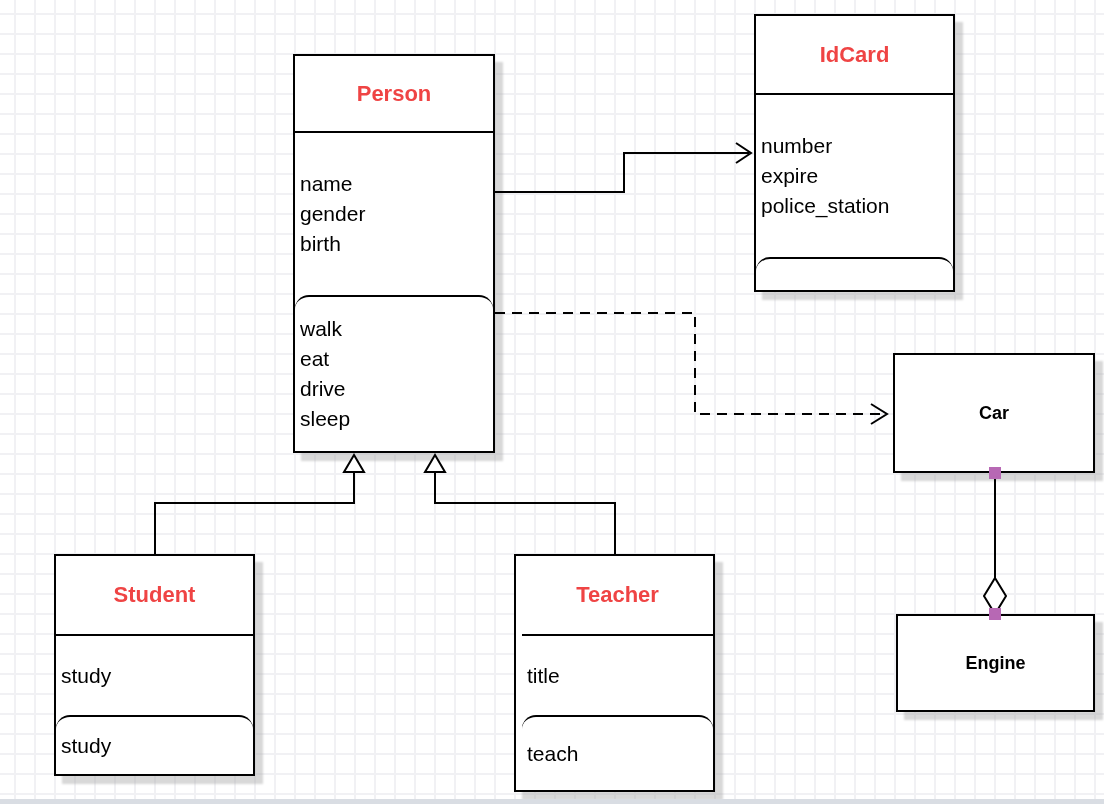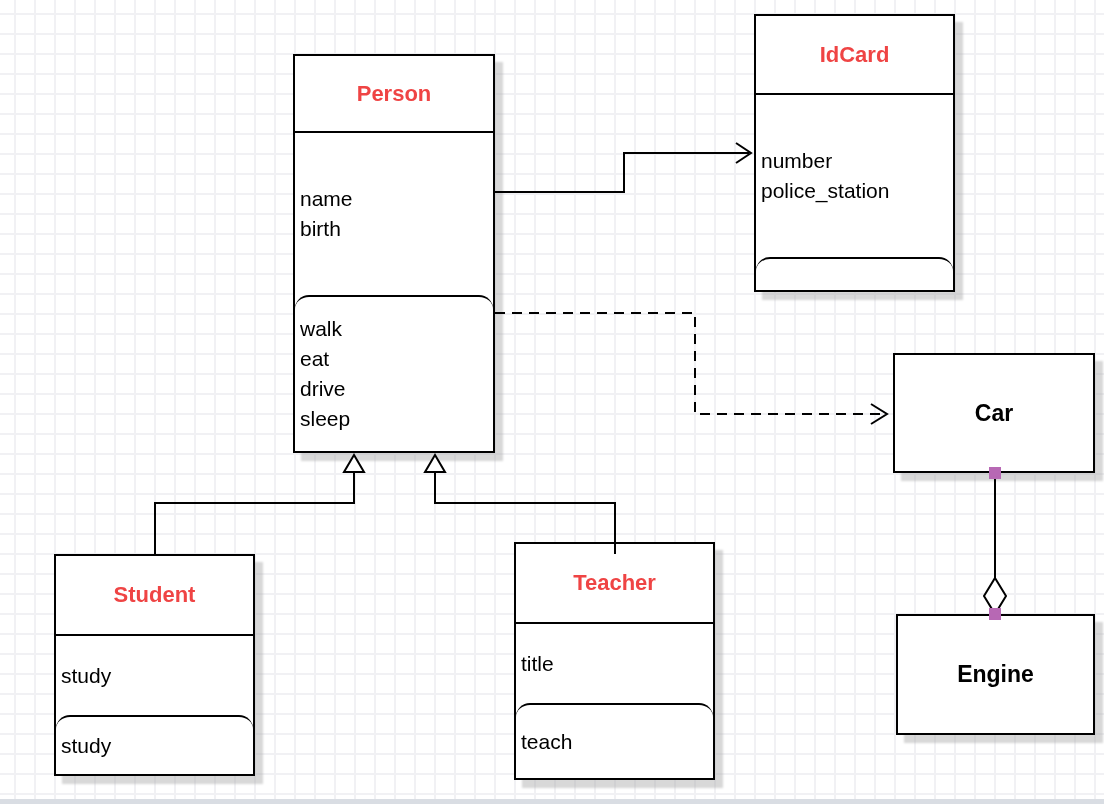--- a/index.html
+++ b/index.html
@@ -58,21 +58,21 @@
     color: #000;
     flex-shrink: 0;
     overflow: hidden;
   }
   .cls-section.grow { flex: 1 1 auto; border-radius: 14px; }
   .single-title {
     display: flex;
     align-items: center;
     justify-content: center;
     font-weight: 700;
-    font-size: 23px;
+    font-size: 18px;
     color: #000;
     flex: 1 1 auto;
   }
   svg.edge-layer {
     position: absolute;
     left: 0; top: 0;
     width: 1104px;
     height: 804px;
     z-index: 3;
     pointer-events: none;
@@ -88,64 +88,66 @@
 </style>
 </head>
 <body>
 
 <div class="canvas">
 
   <div class="uml-class" style="left:293px; top:54px; width:202px; height:399px;">
     <div class="cls-title" style="height:75px">Person</div>
     <div class="cls-section" style="height:162px">
       <div>name</div>
+      <div>gender</div>
       <div>birth</div>
     </div>
     <div class="cls-section grow">
       <div>walk</div>
       <div>eat</div>
       <div>drive</div>
       <div>sleep</div>
     </div>
   </div>
 
   <div class="uml-class" style="left:754px; top:14px; width:201px; height:278px;">
     <div class="cls-title" style="height:77px">IdCard</div>
     <div class="cls-section" style="height:162px">
       <div>number</div>
+      <div>expire</div>
       <div>police_station</div>
     </div>
     <div class="cls-section grow"></div>
   </div>
 
   <div class="uml-class" style="left:54px; top:554px; width:201px; height:222px;">
     <div class="cls-title" style="height:78px">Student</div>
     <div class="cls-section" style="height:79px">
       <div>study</div>
     </div>
     <div class="cls-section grow">
       <div>study</div>
     </div>
   </div>
 
-  <div class="uml-class" style="left:514px; top:542px; width:201px; height:238px;">
+  <div class="uml-class" style="left:514px; top:554px; width:201px; height:238px;padding-left:6px;">
     <div class="cls-title" style="height:78px">Teacher</div>
     <div class="cls-section" style="height:79px">
       <div>title</div>
     </div>
     <div class="cls-section grow">
       <div>teach</div>
     </div>
   </div>
 
   <div class="uml-class" style="left:893px; top:353px; width:202px; height:120px;">
     <div class="single-title">Car</div>
   </div>
 
-  <div class="uml-class" style="left:896px; top:614px; width:199px; height:121px;text-align:center;">
+  <div class="uml-class" style="left:896px; top:614px; width:199px; height:98px;text-align:center;">
     <div class="single-title">Engine</div>
   </div>
 
   <svg class="edge-layer" viewBox="0 0 1104 804" xmlns="http://www.w3.org/2000/svg">
 
     <g>
       <path class="edge-line" d="M495 192 H624 V153 H749"></path>
       <path class="edge-line" d="M736 143 L751 153 L736 163"></path>
     </g>
 

